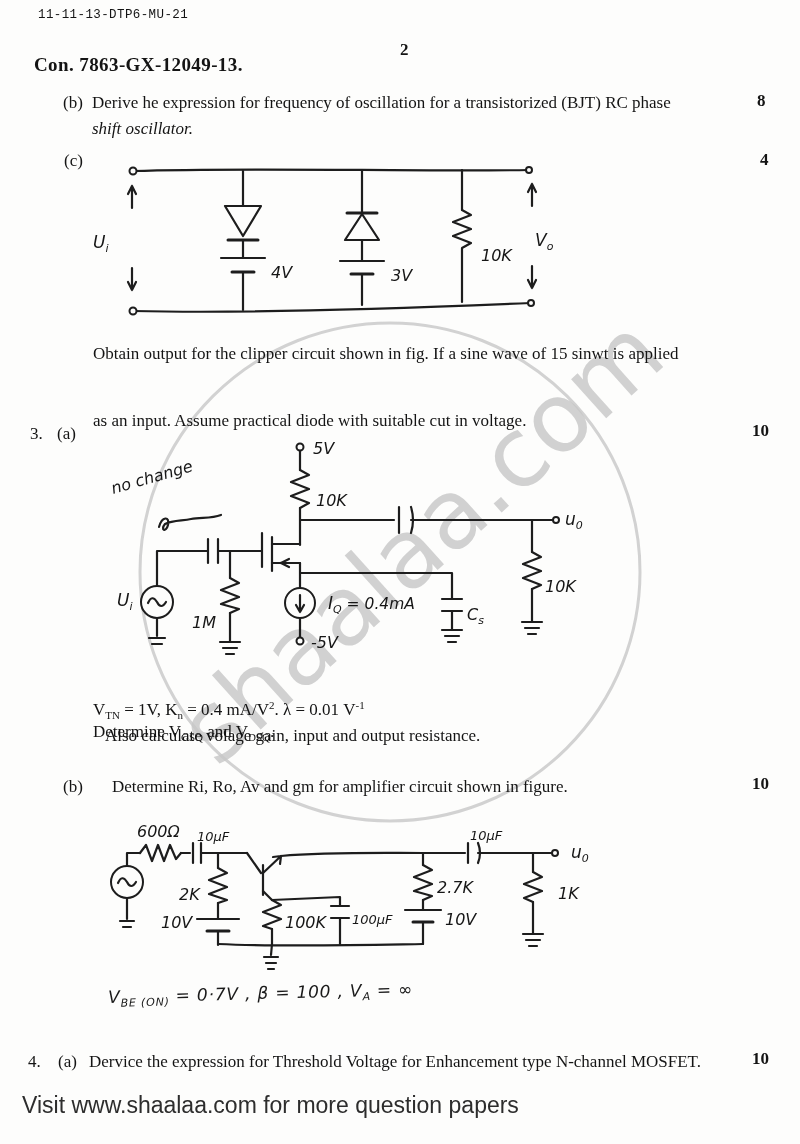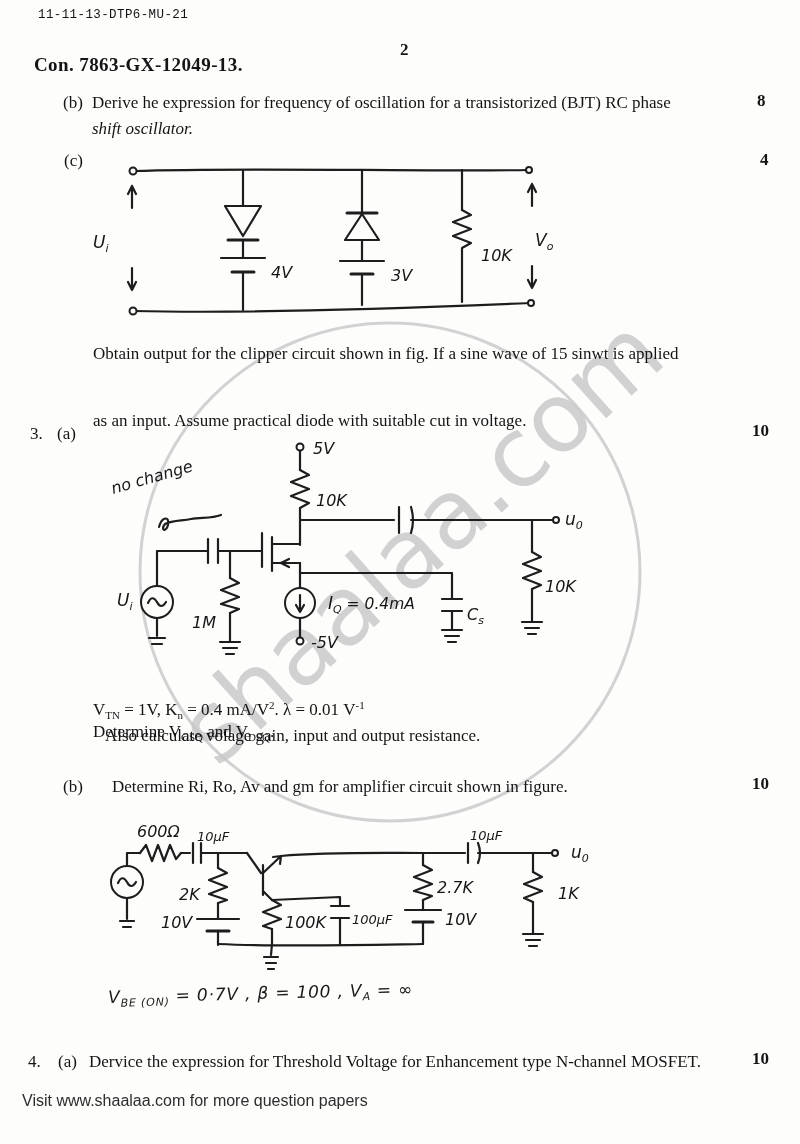--- a/index.html
+++ b/index.html
@@ -6,21 +6,21 @@
   .page{position:relative;width:800px;height:1144px;background:#fdfdfc;overflow:hidden;
         font-family:"Liberation Serif",serif;color:#141414;}
   .abs{position:absolute;white-space:nowrap;}
   .serif{font-size:17px;line-height:26px;}
   .small{font-size:12.5px;letter-spacing:.4px;}
   .examcode{font-size:19px;font-weight:700;letter-spacing:.4px;}
   .pgnum{font-size:17px;font-weight:700;}
   .marks{font-size:17px;font-weight:700;}
   .sb{font-size:11px;vertical-align:-4px;}
   .sp{font-size:11px;vertical-align:6px;}
-  .footer{font-family:"Liberation Sans",sans-serif;font-size:16px;color:#2d2d2d;}
+  .footer{font-family:"Liberation Sans",sans-serif;font-size:23px;color:#2d2d2d;}
   .hand{font-family:"DejaVu Sans",sans-serif;font-style:italic;font-size:17px;
         letter-spacing:.8px;color:#1a1a1a;}
   .hand .sb{font-size:11px;vertical-align:-4px;}
   svg{position:absolute;overflow:visible;}
   .st{stroke:#1d1d1d;stroke-width:2.2;fill:none;stroke-linecap:round;stroke-linejoin:round;}
   .st3{stroke:#1d1d1d;stroke-width:3;fill:none;stroke-linecap:round;}
   .term{stroke:#1d1d1d;stroke-width:2;fill:#fdfdfc;}
   svg text{font-family:"DejaVu Sans",sans-serif;font-style:italic;fill:#161616;}
   .lbl{font-size:16px;}
   .lblsm{font-size:13px;}

